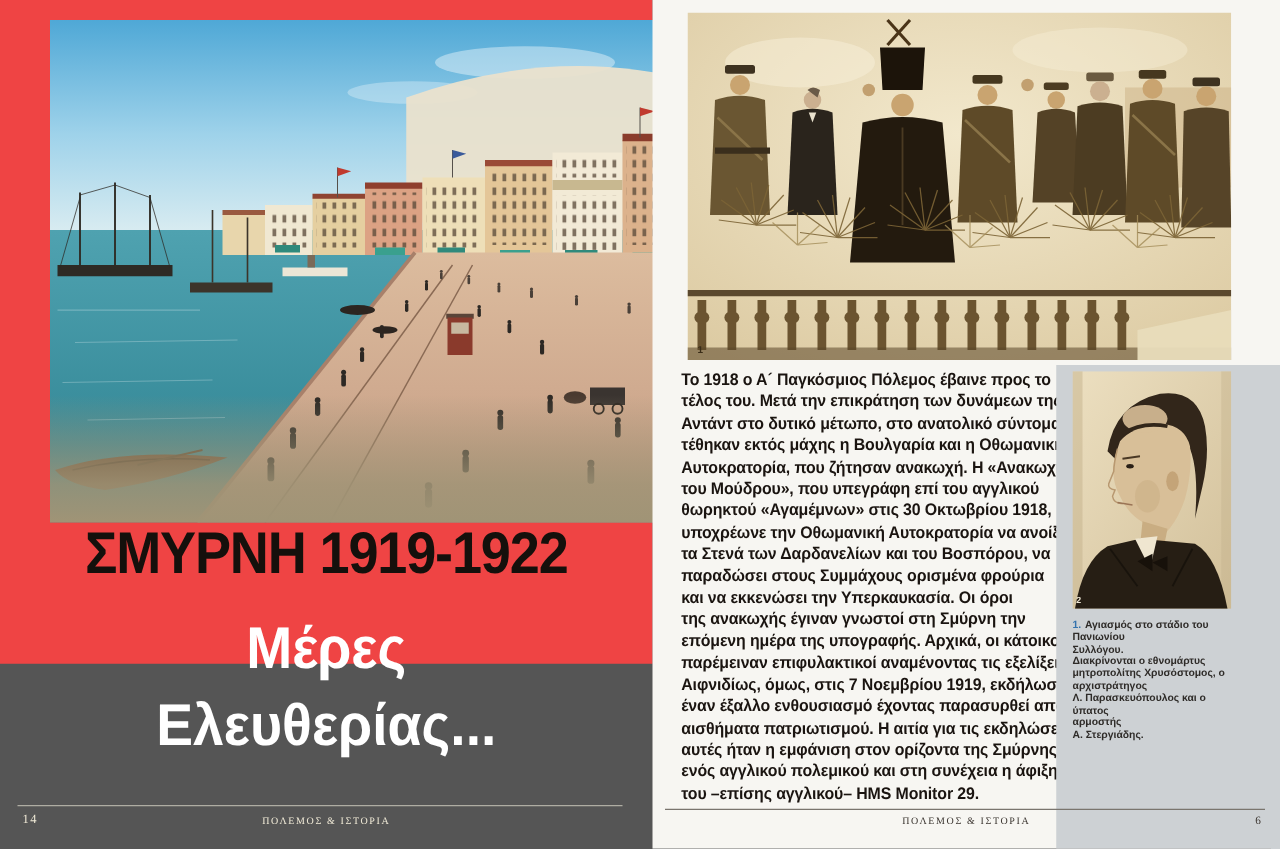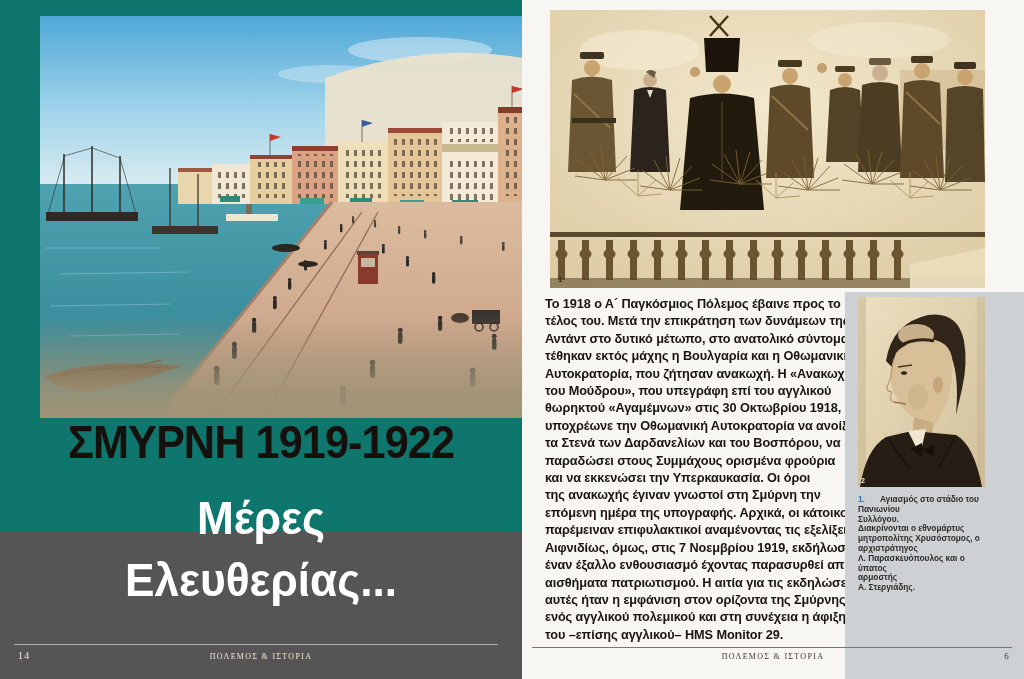--- a/index.html
+++ b/index.html
@@ -1,19 +1,19 @@
 <!DOCTYPE html>
 <html><head>
 <meta charset="utf-8">
 <style>
   html,body{margin:0;padding:0;background:#555;}
   #spread{position:relative;width:1024px;height:679px;overflow:hidden;
           font-family:"Liberation Sans",sans-serif;}
   
-  #page-left{position:absolute;left:0;top:0;width:522px;height:531px;background:#0f766e;}
+  #page-left{position:absolute;left:0;top:0;width:522px;height:531px;background:#ef4444;}
   #postcard{position:absolute;left:0;top:0;width:522px;height:402px;}
   #postcard svg{display:block;width:522px;height:402px;}
   #postcard-fade{position:absolute;left:0;top:300px;width:522px;height:102px;
      background:linear-gradient(to bottom, rgba(160,148,118,0) 0%, rgba(160,148,118,.85) 70%, #a09476 100%);}
   #article-title{position:absolute;left:0;top:414px;width:522px;margin:0;text-align:center;
      font-size:47px;font-weight:bold;letter-spacing:-1px;color:#15100c;
      transform:scaleX(.92);transform-origin:center top;white-space:nowrap;}
   #article-subtitle{position:absolute;left:0;top:487px;width:522px;margin:0;text-align:center;
      font-size:47px;line-height:62px;font-weight:bold;color:#ffffff;
      transform:scaleX(.94);transform-origin:center top;}
@@ -34,21 +34,21 @@
      letter-spacing:-.1px;white-space:pre;transform:scaleX(.95);transform-origin:left top;}
   #sidebar{position:absolute;left:323px;top:292px;width:179px;height:387px;background:#cdd1d4;}
   #portrait{position:absolute;left:13px;top:5px;width:127px;height:190px;margin:0;}
   #portrait svg{display:block;width:127px;height:190px;}
   #marker-2{left:3px;bottom:3px;color:#f0ead8;font-size:7px;}
   .caption{position:absolute;left:13px;width:136px;margin:0;
      font-size:8.3px;line-height:9.8px;font-weight:bold;color:#2e2b28;}
   #caption-1{top:203px;}
   #caption-2{top:291px;}
   .cap-num{color:#3473ad;margin-right:3px;}
-  .cap-text{white-space:pre-line;margin-left:12px;}
+  .cap-text{white-space:pre-line;}
   #rule-right{left:10px;top:647px;width:480px;background:#7a756e;}
   #right-journal{position:absolute;left:0;top:652px;width:502px;text-align:center;
      font-size:8px;color:#3c3631;}
   #right-pnum{position:absolute;right:14px;top:651px;font-size:9px;color:#3c3631;}
 </style>
 </head>
 <body>
 
 <div id="spread">
 

